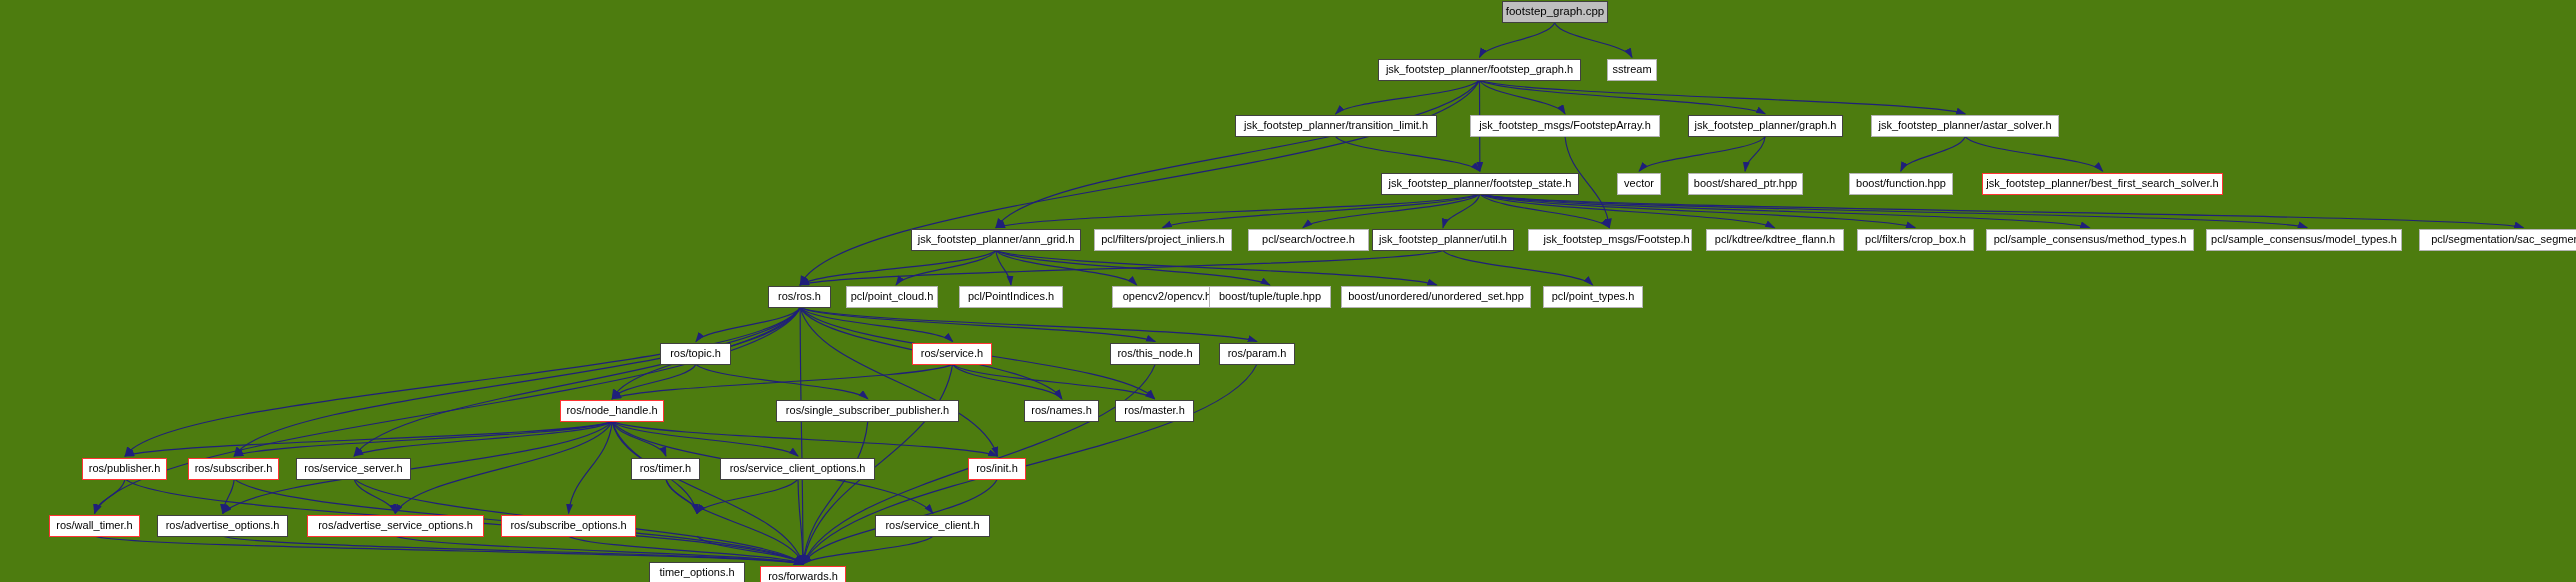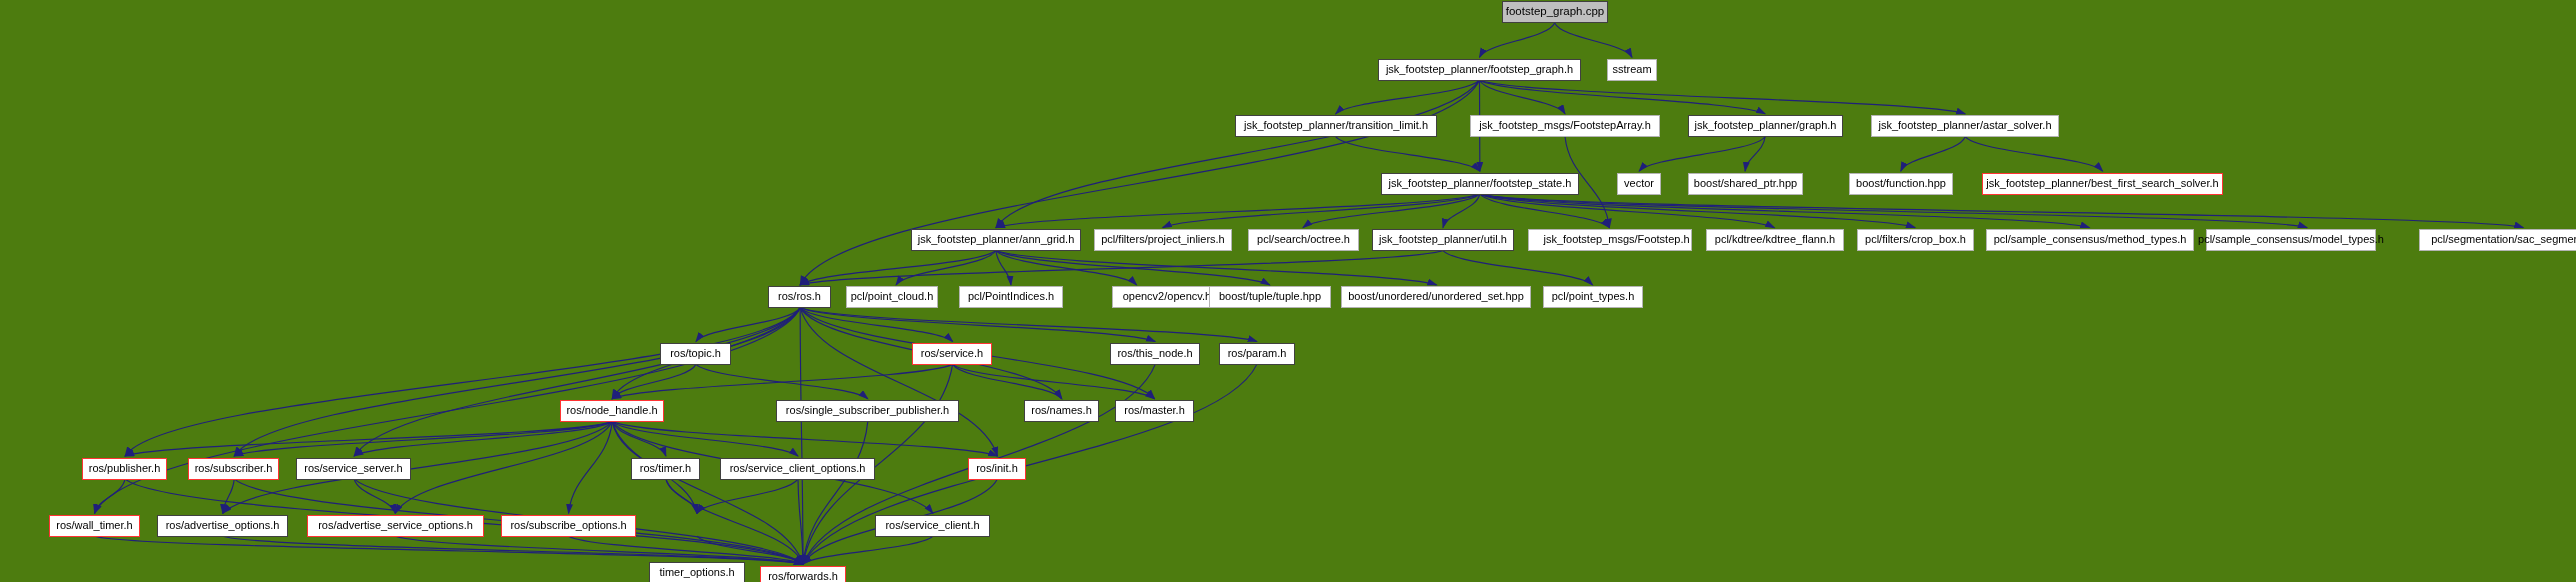--- a/index.html
+++ b/index.html
@@ -160,27 +160,27 @@
       <div class="node light" style="left: 1470px; top: 115px; width: 190px;">jsk_footstep_msgs/FootstepArray.h</div>
       <div class="node dark" style="left: 1688px; top: 115px; width: 155px;">jsk_footstep_planner/graph.h</div>
       <div class="node light" style="left: 1871px; top: 115px; width: 188px;">jsk_footstep_planner/astar_solver.h</div>
       <div class="node dark" style="left: 1381px; top: 173px; width: 198px;">jsk_footstep_planner/footstep_state.h</div>
       <div class="node light" style="left: 1617px; top: 173px; width: 44px;">vector</div>
       <div class="node light" style="left: 1688px; top: 173px; width: 115px;">boost/shared_ptr.hpp</div>
       <div class="node light" style="left: 1849px; top: 173px; width: 104px;">boost/function.hpp</div>
       <div class="node red" style="left: 1982px; top: 173px; width: 241px;">jsk_footstep_planner/best_first_search_solver.h</div>
       <div class="node dark" style="left: 911px; top: 229px; width: 170px;">jsk_footstep_planner/ann_grid.h</div>
       <div class="node light" style="left: 1094px; top: 229px; width: 138px;">pcl/filters/project_inliers.h</div>
-      <div class="node light" style="left: 1248px; top: 229px; width: 111px;">pcl/search/octree.h</div>
+      <div class="node light" style="left: 1248px; top: 229px; width: 121px;">pcl/search/octree.h</div>
       <div class="node dark" style="left: 1372px; top: 229px; width: 142px;">jsk_footstep_planner/util.h</div>
       <div class="node light" style="left: 1528px; top: 229px; width: 164px; padding-left: 18px;">jsk_footstep_msgs/Footstep.h</div>
       <div class="node light" style="left: 1706px; top: 229px; width: 138px;">pcl/kdtree/kdtree_flann.h</div>
       <div class="node light" style="left: 1857px; top: 229px; width: 117px;">pcl/filters/crop_box.h</div>
       <div class="node light" style="left: 1986px; top: 229px; width: 208px;">pcl/sample_consensus/method_types.h</div>
-      <div class="node light" style="left: 2206px; top: 229px; width: 170px; text-align: center;">pcl/sample_consensus/model_types.h</div>
+      <div class="node light" style="left: 2206px; top: 229px; width: 196px; text-align: center;">pcl/sample_consensus/model_types.h</div>
       <div class="node light" style="left: 2419px; top: 229px; width: 209px;">pcl/segmentation/sac_segmentation.h</div>
       <div class="node dark" style="left: 768px; top: 286px; width: 63px;">ros/ros.h</div>
       <div class="node light" style="left: 846px; top: 286px; width: 92px;">pcl/point_cloud.h</div>
       <div class="node light" style="left: 959px; top: 286px; width: 104px;">pcl/PointIndices.h</div>
       <div class="node light" style="left: 1076px; top: 286px; width: 122px; margin-left: 36px;">opencv2/opencv.hpp</div>
       <div class="node light" style="left: 1209px; top: 286px; width: 122px;">boost/tuple/tuple.hpp</div>
       <div class="node light" style="left: 1341px; top: 286px; width: 190px;">boost/unordered/unordered_set.hpp</div>
       <div class="node light" style="left: 1543px; top: 286px; width: 100px;">pcl/point_types.h</div>
       <div class="node dark" style="left: 660px; top: 343px; width: 71px;">ros/topic.h</div>
       <div class="node red" style="left: 912px; top: 343px; width: 80px;">ros/service.h</div>

